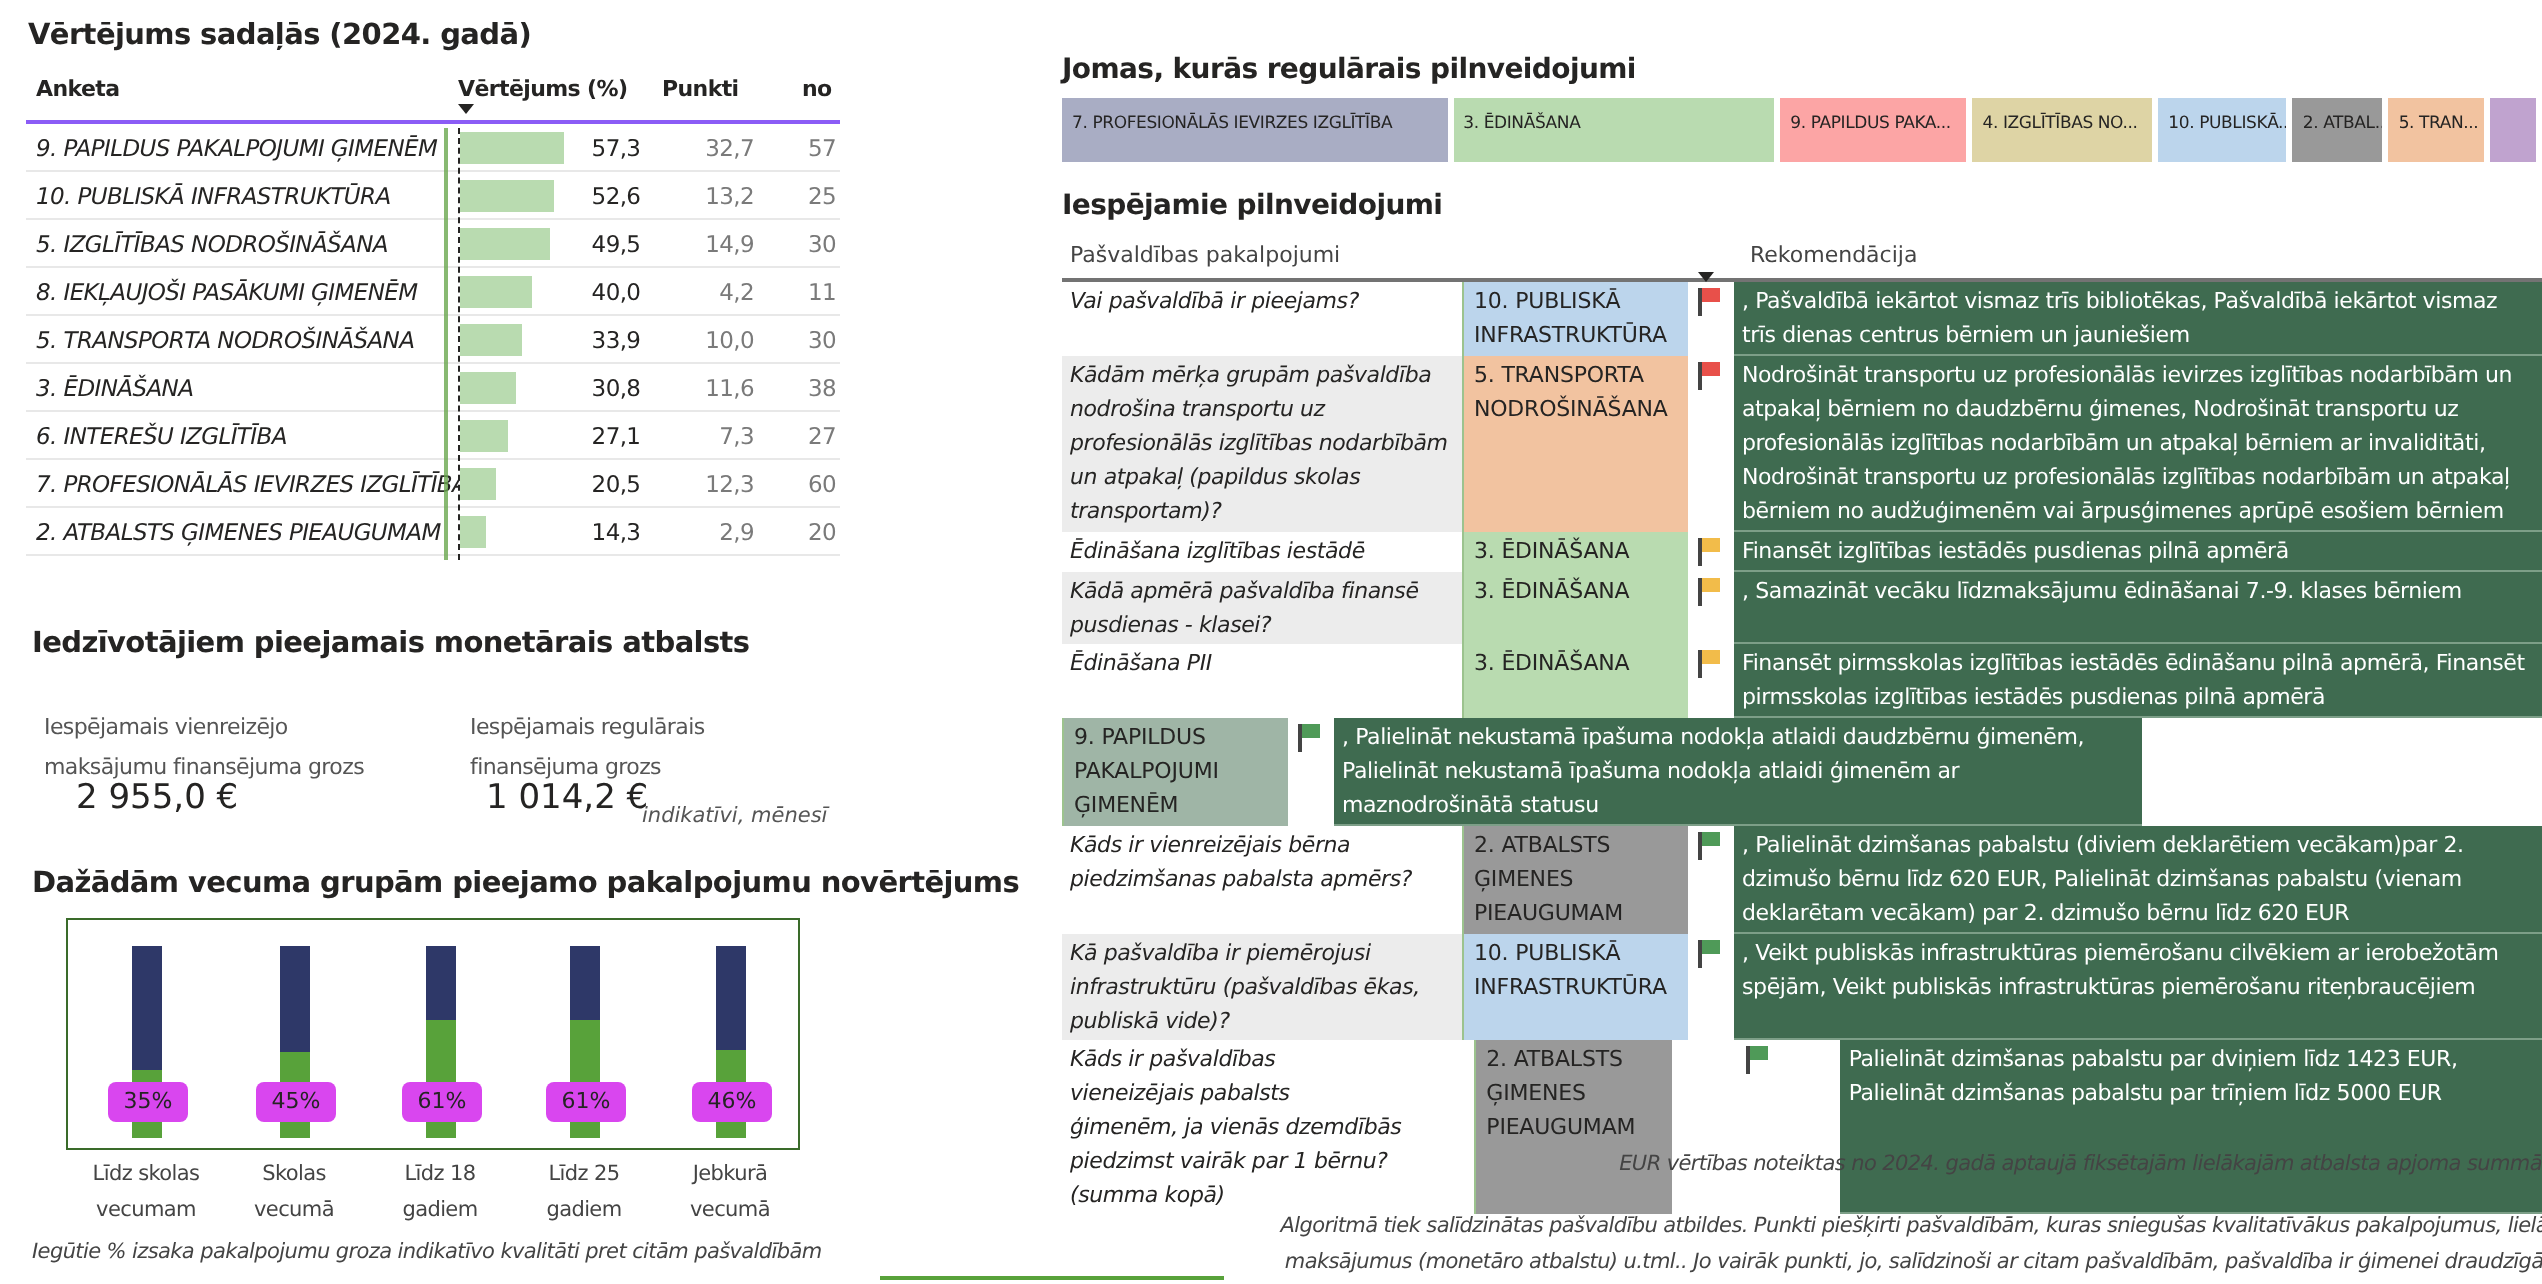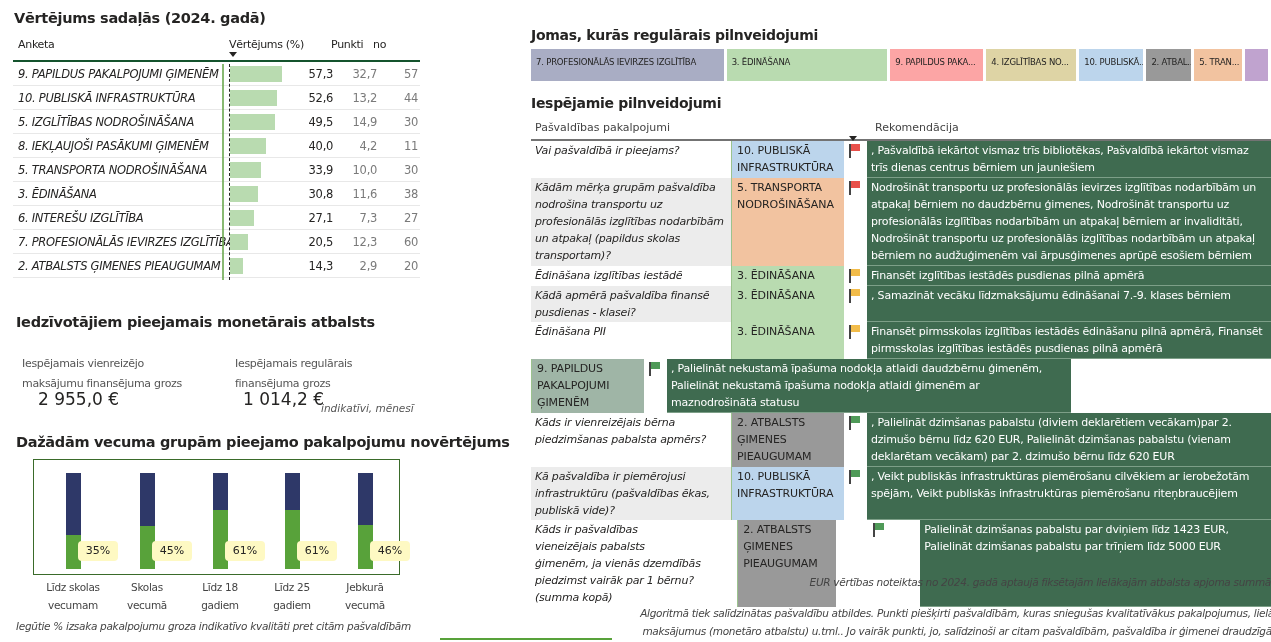--- a/index.html
+++ b/index.html
@@ -4,48 +4,48 @@
 <style>
   * { box-sizing: border-box; margin: 0; padding: 0; }
   html, body { width: 1271px; height: 642px; overflow: hidden; background: #ffffff; }
   body { font-family: "DejaVu Sans", "Liberation Sans", sans-serif; color: #252423; position: relative; }
   .abs { position: absolute; }
 
   
   .h-title { font-weight: bold; font-size: 14.5px; color: #252423; letter-spacing: -0.3px; }
   #scores-title { left: 14px; top: 10px; }
   #scores-table { left: 13px; top: 36px; width: 407px; }
-  .st-head { position: relative; height: 26px; border-bottom: 2px solid #14532d; font-size: 11px; font-weight: normal; letter-spacing: -0.3px; }
+  .st-head { position: relative; height: 26px; border-bottom: 2px solid #8b5cf6; font-size: 11px; font-weight: bold; letter-spacing: -0.3px; }
   .st-head span { position: absolute; top: 2px; }
   .st-head .sort-arrow { position: absolute; left: 216px; top: 16px; width: 0; height: 0; border-left: 4px solid transparent; border-right: 4px solid transparent; border-top: 5px solid #252423; }
   .st-row { position: relative; height: 24px; border-bottom: 1px solid #e8e8e8; font-size: 11.5px; letter-spacing: -0.3px; }
   .st-row .name { position: absolute; left: 5px; top: 5px; font-style: italic; white-space: nowrap; }
   .st-row .bar { position: absolute; left: 217px; top: 4px; height: 16px; background: #b9dbb0; }
-  .st-row .pct { position: absolute; left: 270px; width: 50px; top: 5px; text-align: right; }
+  .st-row .pct { position: absolute; left: 270px; width: 50px; top: 5px; text-align: center; }
   .st-row .pts { position: absolute; left: 322px; width: 42px; top: 5px; text-align: right; color: #7a7a7a; }
   .st-row .of { position: absolute; left: 368px; width: 37px; top: 5px; text-align: right; color: #7a7a7a; }
   .st-vline { position: absolute; left: 209px; top: 28px; width: 2px; height: 216px; background: #6aa84f; opacity: 0.8; }
   .st-dotline { position: absolute; left: 216px; top: 28px; width: 0; height: 216px; border-left: 1px dashed #252423; }
 
   
   #money-title { left: 16px; top: 314px; font-size: 14.5px; }
   .money-label { font-size: 11px; color: #555; line-height: 20px; letter-spacing: -0.3px; margin-top: 16px; }
   #money-l1 { left: 22px; top: 338px; width: 200px; }
   #money-l2 { left: 235px; top: 338px; width: 200px; }
   .money-val { font-size: 17px; color: #252423; }
   #money-v1 { left: 38px; top: 389px; }
   #money-v2 { left: 243px; top: 389px; }
   #money-note { left: 321px; top: 402px; font-size: 10.5px; font-style: italic; color: #555; }
 
   
   #age-title { left: 16px; top: 434px; font-size: 14.5px; }
   #age-box { left: 33px; top: 459px; width: 367px; height: 116px; border: 1.5px solid #3a6b2a; }
   .age-bar-track { position: absolute; width: 15px; height: 96px; top: 13px; background: #2e3868; }
   .age-bar-fill { position: absolute; left: 0; bottom: 0; width: 15px; background: #58a23a; }
-  .age-label-pill { position: absolute; width: 40px; height: 20px; top: 81px; background: #fef9c3; border-radius: 4px; font-size: 11px; text-align: center; line-height: 20px; color: #252423; margin-left: 24px; }
+  .age-label-pill { position: absolute; width: 40px; height: 20px; top: 81px; background: #d946ef; border-radius: 4px; font-size: 11px; text-align: center; line-height: 20px; color: #252423; }
   .age-xlabel { position: absolute; top: 578px; width: 80px; text-align: center; font-size: 10.5px; color: #444; line-height: 18px; letter-spacing: -0.3px; }
   #age-caption { left: 16px; top: 620px; font-size: 10.5px; font-style: italic; color: #444; letter-spacing: -0.3px; }
   #bottom-green-line { left: 440px; top: 638px; width: 172px; height: 2px; background: #58a23a; }
 
   
   #areas-title { left: 531px; top: 27px; font-size: 14px; }
   #areas-strip { left: 531px; top: 49px; width: 740px; height: 32px; display: flex; overflow: hidden; }
   .area-tile { height: 32px; margin-right: 3px; font-size: 8.5px; padding: 8px 0 0 5px; white-space: nowrap; overflow: hidden; color: #252423; flex: none; letter-spacing: -0.2px; }
 
   
@@ -71,36 +71,36 @@
 </head>
 <body>
 
 <div id="scores-title" class="abs h-title">Vērtējums sadaļās (2024. gadā)</div>
 <div id="scores-table" class="abs">
   <div class="st-head">
     <span style="left:5px">Anketa</span>
     <span style="left:216px">Vērtējums (%)</span>
     <div class="sort-arrow"></div>
     <span style="left:318px">Punkti</span>
-    <span style="left:360px">no</span>
+    <span style="left:388px">no</span>
   </div>
   <div id="scores-rows">
       <div class="st-row">
         <span class="name">9. PAPILDUS PAKALPOJUMI ĢIMENĒM</span>
         <div class="bar" style="width: 51.57px;"></div>
         <span class="pct">57,3</span>
         <span class="pts">32,7</span>
         <span class="of">57</span>
       </div>
       <div class="st-row">
         <span class="name">10. PUBLISKĀ INFRASTRUKTŪRA</span>
         <div class="bar" style="width: 47.34px;"></div>
         <span class="pct">52,6</span>
         <span class="pts">13,2</span>
-        <span class="of">44</span>
+        <span class="of">25</span>
       </div>
       <div class="st-row">
         <span class="name">5. IZGLĪTĪBAS NODROŠINĀŠANA</span>
         <div class="bar" style="width: 44.55px;"></div>
         <span class="pct">49,5</span>
         <span class="pts">14,9</span>
         <span class="of">30</span>
       </div>
       <div class="st-row">
         <span class="name">8. IEKĻAUJOŠI PASĀKUMI ĢIMENĒM</span>

